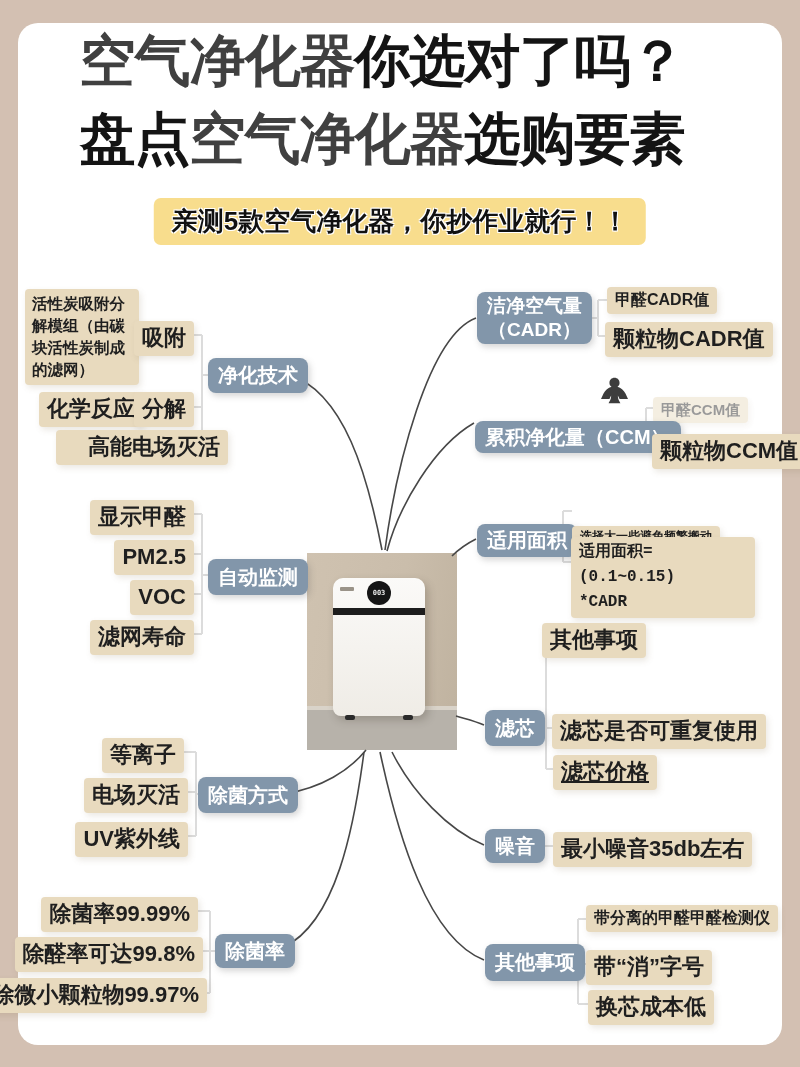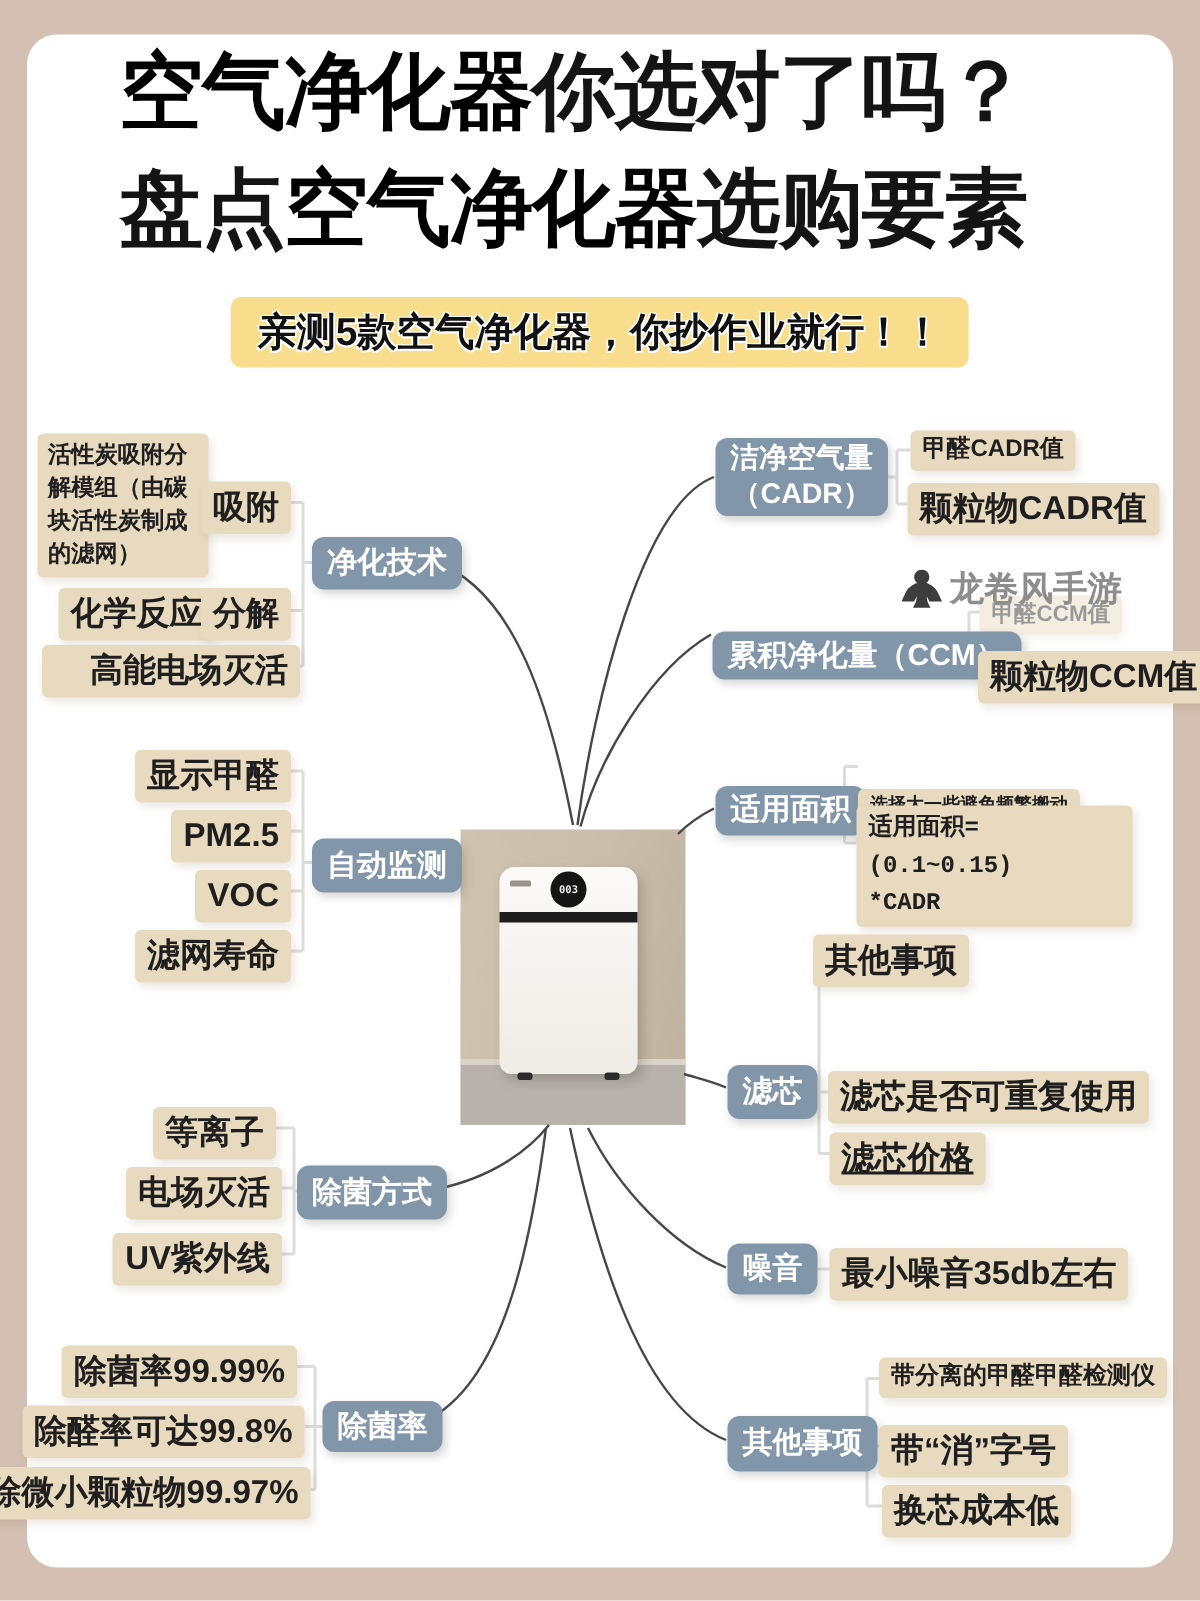--- a/index.html
+++ b/index.html
@@ -11,21 +11,21 @@
   #card{
     position:absolute;left:18px;top:23px;width:764px;height:1022px;
     background:#ffffff;border-radius:20px;
   }
   
   .title-line{
     position:absolute;width:764px;left:0;text-align:center;
     font-weight:900;font-size:56px;letter-spacing:-1px;line-height:1.1;
     color:#141414;white-space:nowrap;
   }
-  .title-line .red{color:#000000;margin-top:40px;}
+  .title-line .red{color:#404040;margin-top:40px;}
   #title1{top:30px;}
   #title2{top:108px;}
   #banner{
     position:absolute;left:50%;top:198px;transform:translateX(-50%);
     background:#f8dd8d;border-radius:7px;padding:6px 18px;
     font-size:26px;font-weight:900;color:#111;white-space:nowrap;
     text-shadow:1px 1px 0 #fff,-1px -1px 0 #fff,1px -1px 0 #fff,-1px 1px 0 #fff;
   }
   
   .cat{
@@ -134,29 +134,28 @@
     <div class="band"></div>
     <div class="foot l"></div>
     <div class="foot r"></div>
   </div>
 </div>
 
 <div id="watermark">
   <svg width="27" height="27" viewBox="0 0 64 64">
     <path fill="#3d3d3d" d="M32 2 C39 2 44 7 44 14 C44 18 42 21 39 23 C47 25 54 31 58 39 L64 52 L44 52 L40 44 C40 54 44 58 46 62 L18 62 C20 58 24 54 24 44 L20 52 L0 52 L6 39 C10 31 17 25 25 23 C22 21 20 18 20 14 C20 7 25 2 32 2 Z"></path>
   </svg>
-  <span>龙卷风手游</span>
 </div>
 
 <div class="cat" style="left:208px;top:358px;min-width:80px;height:35px;">净化技术</div>
 <div class="item big" style="left:25px;top:289px;">活性炭吸附分解模组（由碳块活性炭制成的滤网）</div>
 <div class="item" style="right:606px;top:321px;">吸附</div>
 <div class="item" style="right:657px;top:392px;">化学反应</div>
 <div class="item" style="right:606px;top:392px;">分解</div>
-<div class="item" style="right:600px;top:430px;padding-left:32px;">高能电场灭活</div>
+<div class="item" style="right:572px;top:430px;padding-left:32px;">高能电场灭活</div>
 
 <div class="cat" style="left:208px;top:559px;min-width:80px;height:36px;">自动监测</div>
 <div class="item" style="right:606px;top:500px;">显示甲醛</div>
 <div class="item" style="right:606px;top:540px;">PM2.5</div>
 <div class="item" style="right:606px;top:580px;">VOC</div>
 <div class="item" style="right:606px;top:620px;">滤网寿命</div>
 
 <div class="cat" style="left:198px;top:777px;min-width:86px;height:36px;">除菌方式</div>
 <div class="item" style="right:616px;top:738px;">等离子</div>
 <div class="item" style="right:612px;top:778px;">电场灭活</div>

